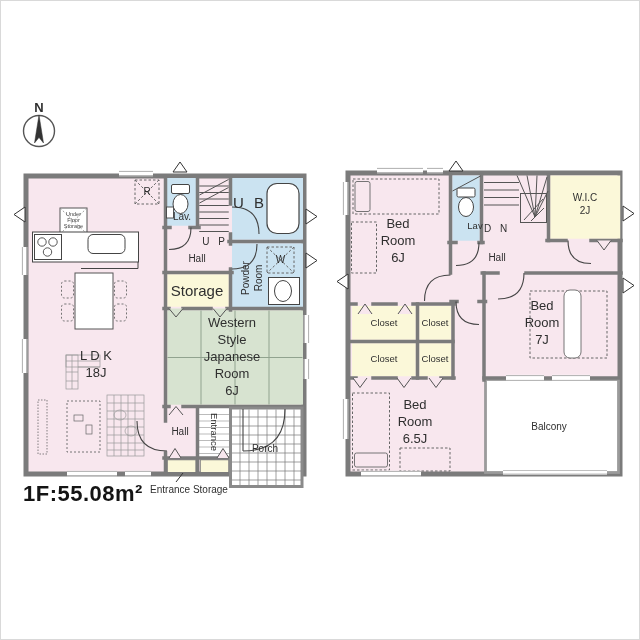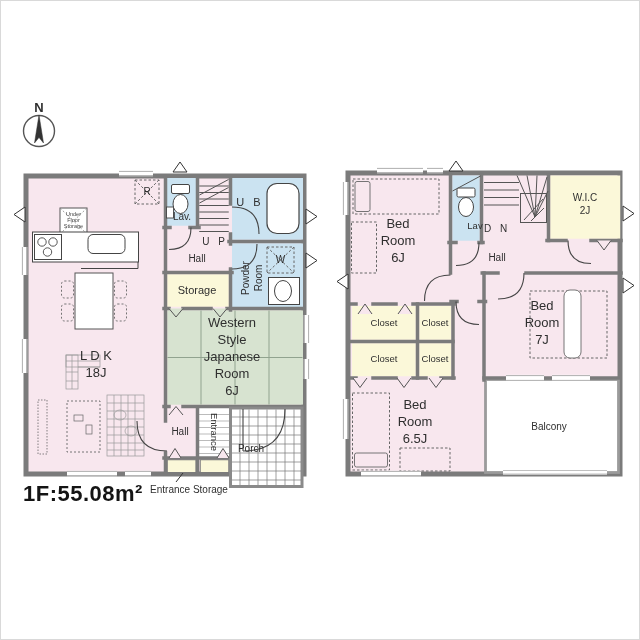--- a/index.html
+++ b/index.html
@@ -2,21 +2,21 @@
 <html><head>
 <meta charset="utf-8">
 <style>
   html,body{margin:0;padding:0;background:#fff;}
   #canvas{position:relative;width:638px;height:638px;border:1px solid #d9d9d9;background:#fff;overflow:hidden;font-family:"Liberation Sans",sans-serif;}
   #plan-svg{position:absolute;left:0;top:0;}
   .lbl{position:absolute;transform:translate(-50%,-50%);white-space:pre-line;text-align:center;color:#2f2f2f;line-height:1.25;font-family:"Liberation Sans",sans-serif;pointer-events:none;}
   .s5{font-size:5.5px;line-height:1.05;color:#444;}
   .s9{font-size:9.5px;}
   .s10{font-size:10px;}
-  .s11{font-size:11px;letter-spacing:1px;}
+  .s11{font-size:15px;letter-spacing:1px;}
   .s13{font-size:13px;line-height:1.3;}
   .rot-ccw{transform:translate(-50%,-50%) rotate(-90deg);}
   .rot-cw{transform:translate(-50%,-50%) rotate(90deg);}
   .area{position:absolute;transform:none;font-size:22px;font-weight:bold;color:#141414;white-space:nowrap;letter-spacing:0.5px;}
   .wide{letter-spacing:3px;}
 </style>
 </head>
 <body>
 
 <div id="canvas">
@@ -424,21 +424,21 @@
 Floor
 Storage</div>
 <div class="lbl s11" style="left:196px;top:290px;letter-spacing:0;">Storage</div>
 <div class="lbl s13" style="left:231px;top:356px;">Western
 Style
 Japanese
 Room
 6J</div>
 <div class="lbl s10" style="left:179px;top:431px;">Hall</div>
 <div class="lbl s9 rot-cw" style="left:212.5px;top:431px;">Entrance</div>
-<div class="lbl s10" style="left:250px;top:448px;">Porch</div>
+<div class="lbl s10" style="left:264px;top:448px;">Porch</div>
 <div class="lbl s10" style="left:188px;top:489px;">Entrance Storage</div>
 <div class="area" style="left:22px;top:480px;">1F:55.08m²</div>
 
 <div class="lbl s13" style="left:397px;top:240px;">Bed
 Room
 6J</div>
 <div class="lbl s9" style="left:474px;top:225px;">Lav</div>
 <div class="lbl s10 wide" style="left:496px;top:228px;">D N</div>
 <div class="lbl s10" style="left:496px;top:257px;">Hall</div>
 <div class="lbl s10" style="left:584px;top:203px;">W.I.C

